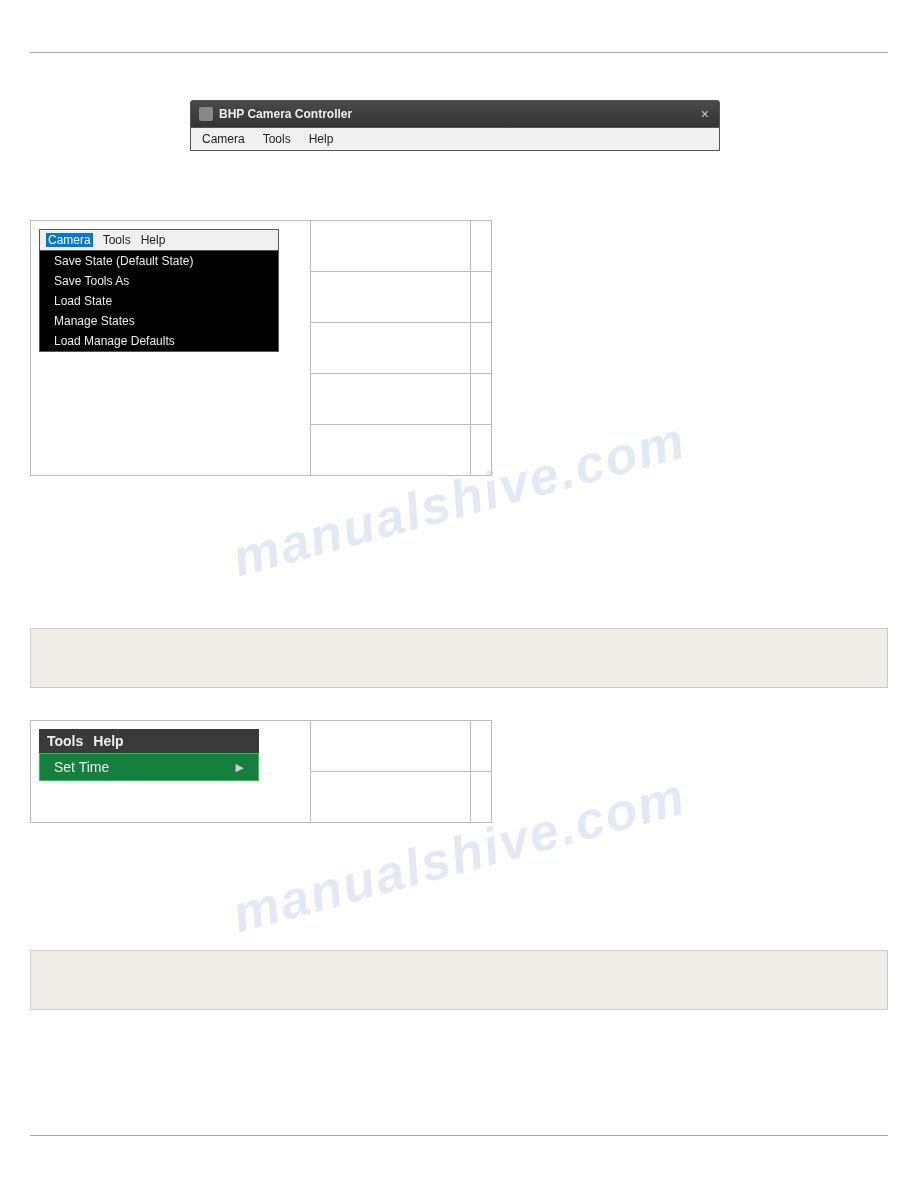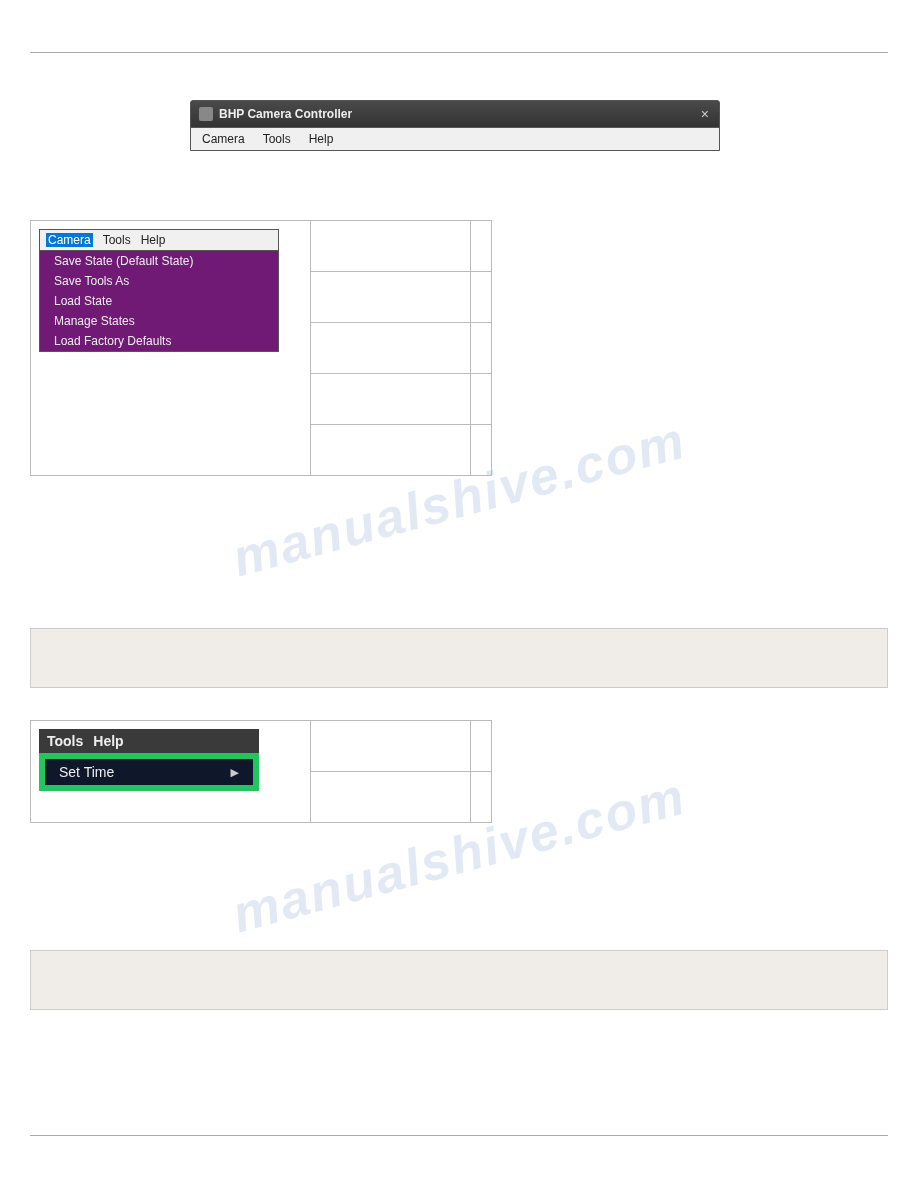--- a/index.html
+++ b/index.html
@@ -139,21 +139,21 @@
       color: #222;
       font-size: 12px;
       cursor: pointer;
     }
     .camera-menu-label.active {
       background: #0078d7;
       color: #fff;
       padding: 0 2px;
     }
     .camera-dropdown-items {
-      background: #701a75;
+      background: #000000;
     }
     .camera-dropdown-item {
       padding: 3px 14px;
       color: #eee;
       font-size: 12px;
       cursor: pointer;
       white-space: nowrap;
     }
 
     
@@ -194,22 +194,22 @@
       padding: 4px 8px;
       background: #3a3a3a;
     }
     .tools-menu-label {
       color: #eee;
       font-size: 14px;
       font-weight: bold;
       cursor: pointer;
     }
     .tools-dropdown-items {
-      background: #0f172a;
-      border: 6px solid #22c55e;
+      background: #15803d;
+      border: 1px solid #22c55e;
     }
     .tools-dropdown-item {
       padding: 5px 14px;
       color: #eee;
       font-size: 14px;
       cursor: pointer;
       display: flex;
       align-items: center;
       justify-content: space-between;
     }
@@ -282,21 +282,21 @@
             <div class="camera-dropdown-menubar">
               <span class="camera-menu-label active">Camera</span>
               <span class="camera-menu-label">Tools</span>
               <span class="camera-menu-label">Help</span>
             </div>
             <div class="camera-dropdown-items">
               <div class="camera-dropdown-item">Save State (Default State)</div>
               <div class="camera-dropdown-item">Save Tools As</div>
               <div class="camera-dropdown-item">Load State</div>
               <div class="camera-dropdown-item">Manage States</div>
-              <div class="camera-dropdown-item">Load Factory Defaults</div>
+              <div class="camera-dropdown-item">Load Manage Defaults</div>
             </div>
           </div>
         </div>
       </td>
       <td class="col-action">
         <div class="cell-content"></div>
       </td>
       <td>
         <div class="cell-content"></div>
       </td>

